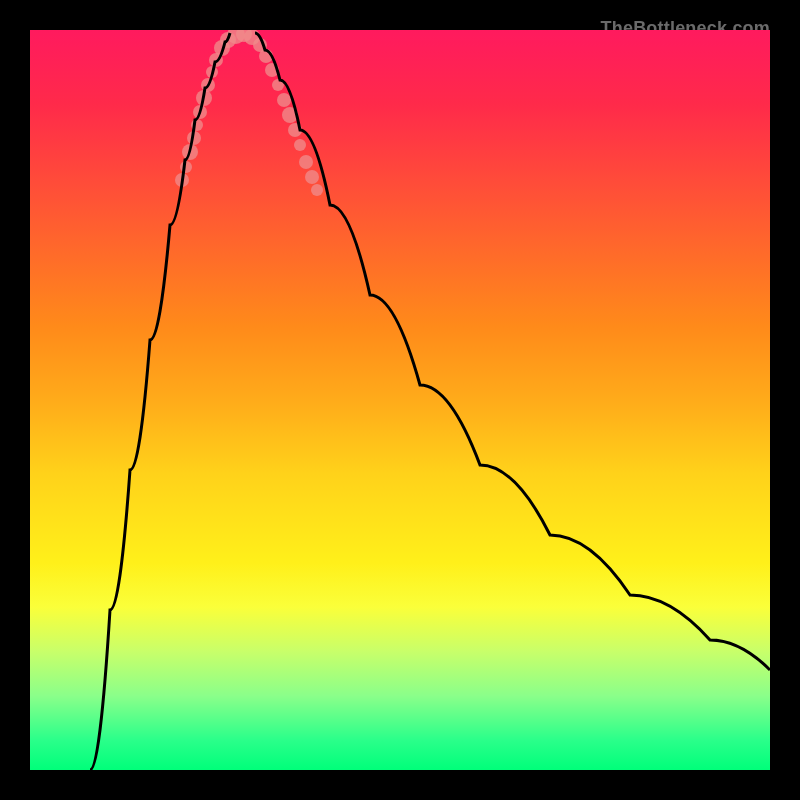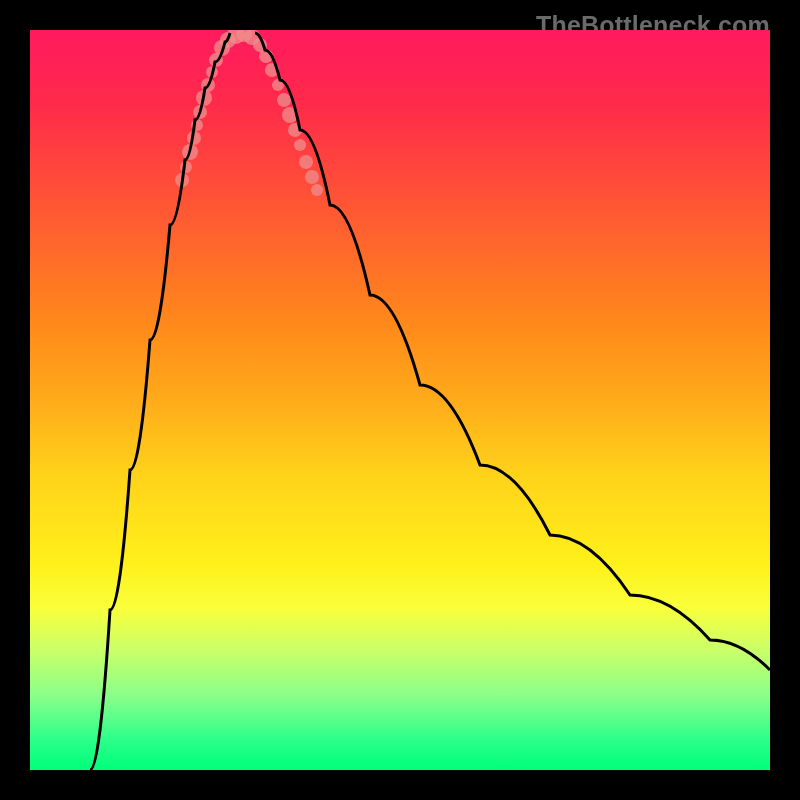--- a/index.html
+++ b/index.html
@@ -27,24 +27,24 @@
       #fff01a 72%,
       #faff3a 78%,
       #c8ff6a 84%,
       #8aff8a 90%,
       #2aff8a 96%,
       #00ff7a 100%
     );
   }
   .watermark {
     position: absolute;
-    top: 11px;
+    top: 18px;
     right: 30px;
     font-family: Arial, Helvetica, sans-serif;
-    font-size: 25px;
+    font-size: 18px;
     font-weight: 600;
     color: #6a6a6a;
     letter-spacing: 0.2px;
   }
   svg.curves {
     position: absolute;
     left: 0; top: 0;
     width: 740px; height: 740px;
   }
   .curve {

